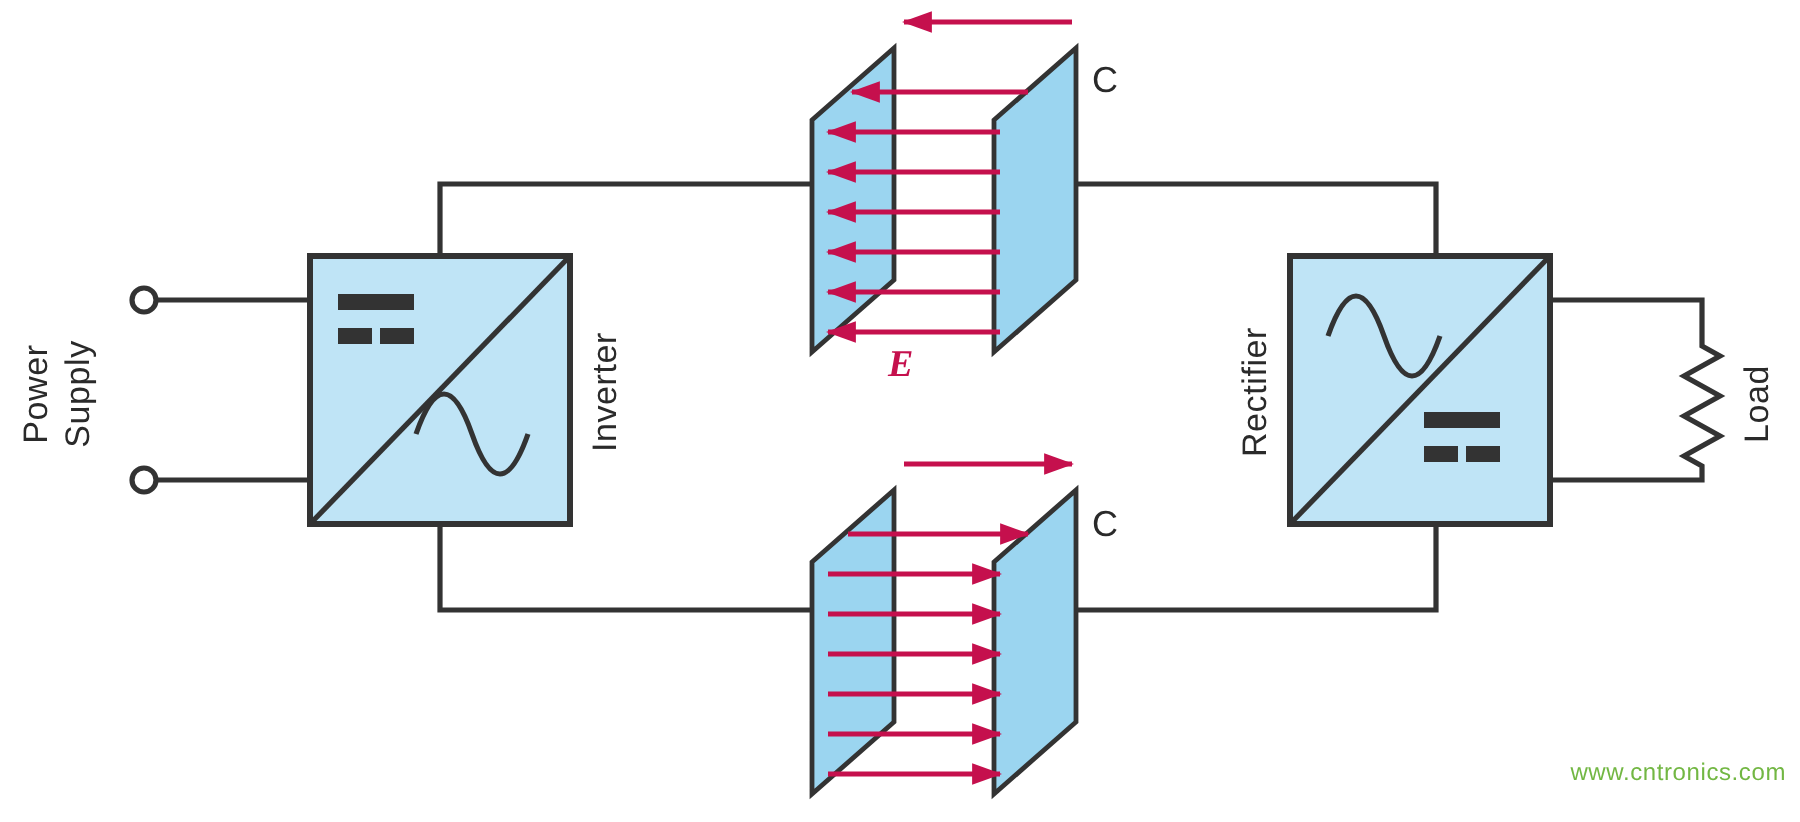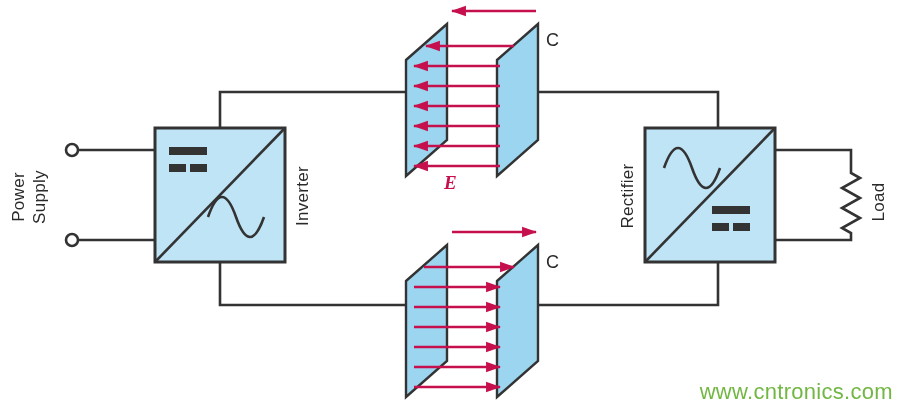--- a/index.html
+++ b/index.html
@@ -18,21 +18,21 @@
   .vlabel{text-align:center;transform:rotate(-90deg);}
   .ps{left:-29px;top:176px;width:115px;height:42px;line-height:21px;}
   .inv{left:243px;top:186px;width:120px;height:20px;}
   .rec{left:568px;top:186px;width:120px;height:20px;}
   .loadl{left:849px;top:192px;width:60px;height:20px;}
   .cap-c{font-size:18px;}
   .c-top{left:546px;top:30px;}
   .c-bot{left:546px;top:252px;}
   .efield{left:444px;top:172px;font-family:"Liberation Serif",serif;font-style:italic;
           font-weight:bold;font-size:19px;color:#c5104d;}
-  .watermark{left:693px;top:379px;width:200px;text-align:right;font-size:22px;color:#72b743;}
+  .watermark{left:693px;top:379px;width:200px;text-align:right;font-size:12px;color:#72b743;}
 </style>
 </head>
 <body>
 
 <div class="stage">
 
   <svg width="900" height="411" viewBox="0 0 900 411">
     <defs>
       <marker id="ah" markerUnits="userSpaceOnUse" markerWidth="15" markerHeight="12" viewBox="0 0 14 10" refX="13" refY="5" orient="auto">
         <path d="M0,0 L14,5 L0,10 Z" fill="#c5104d"></path>

